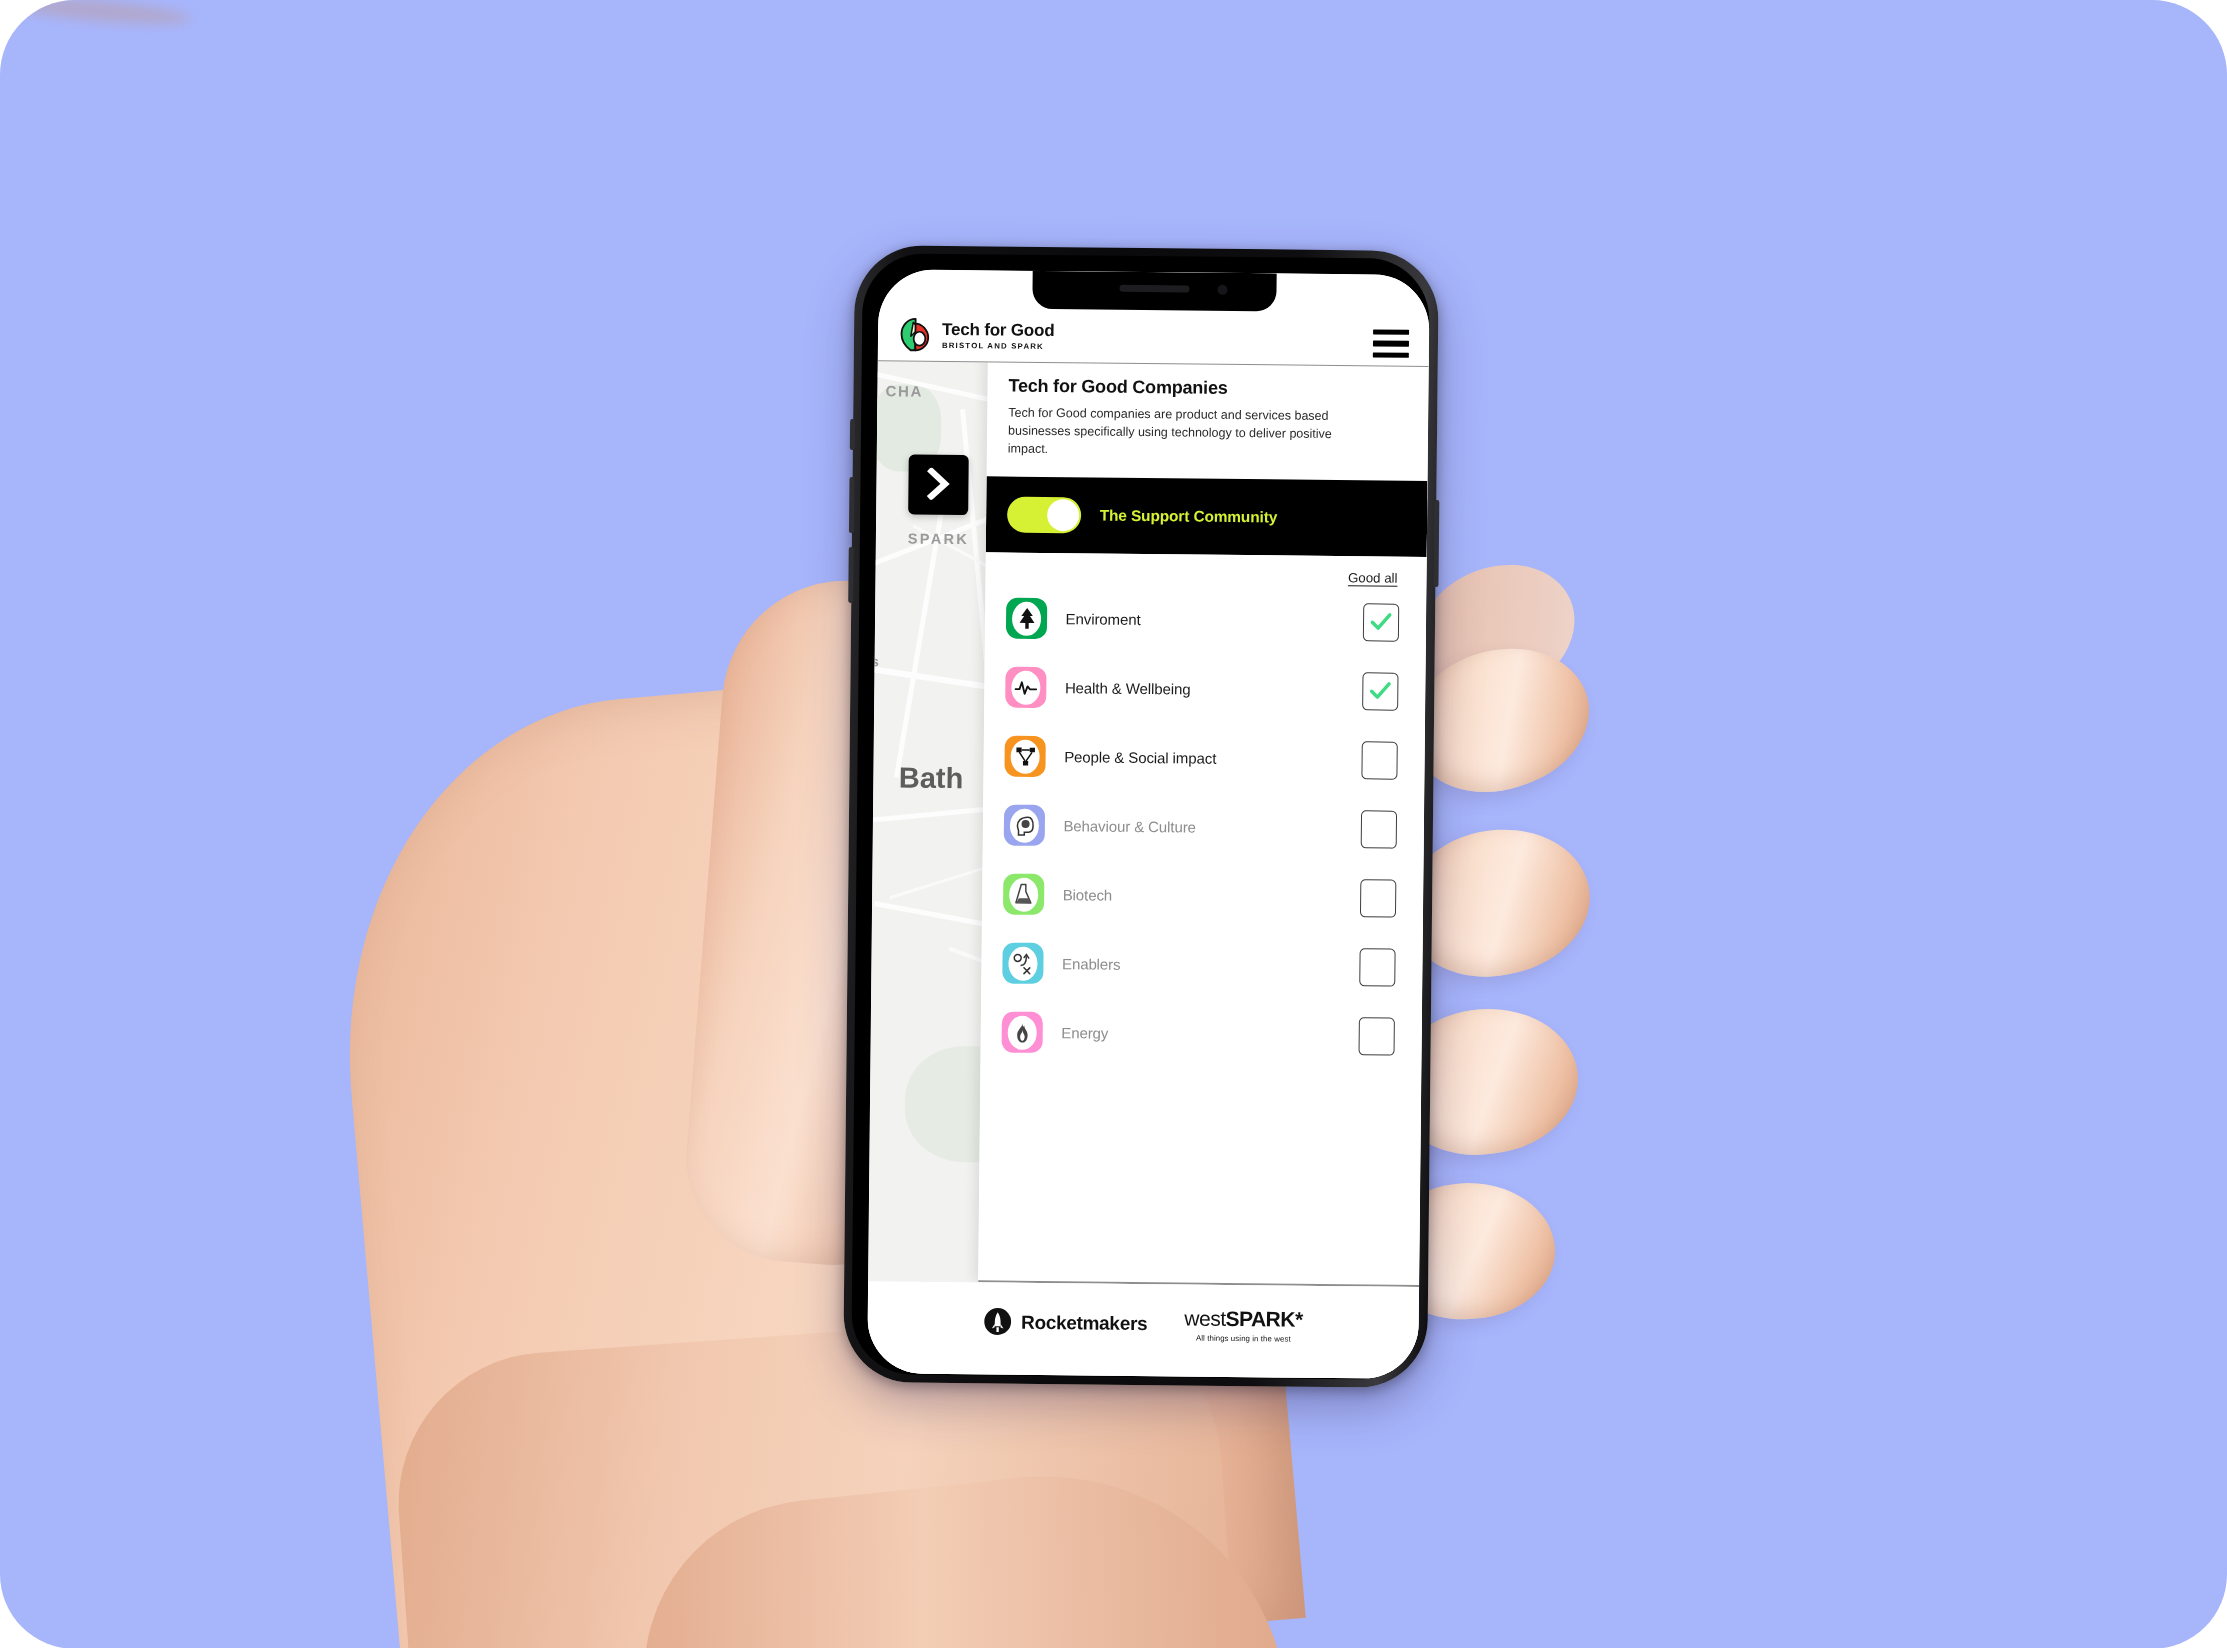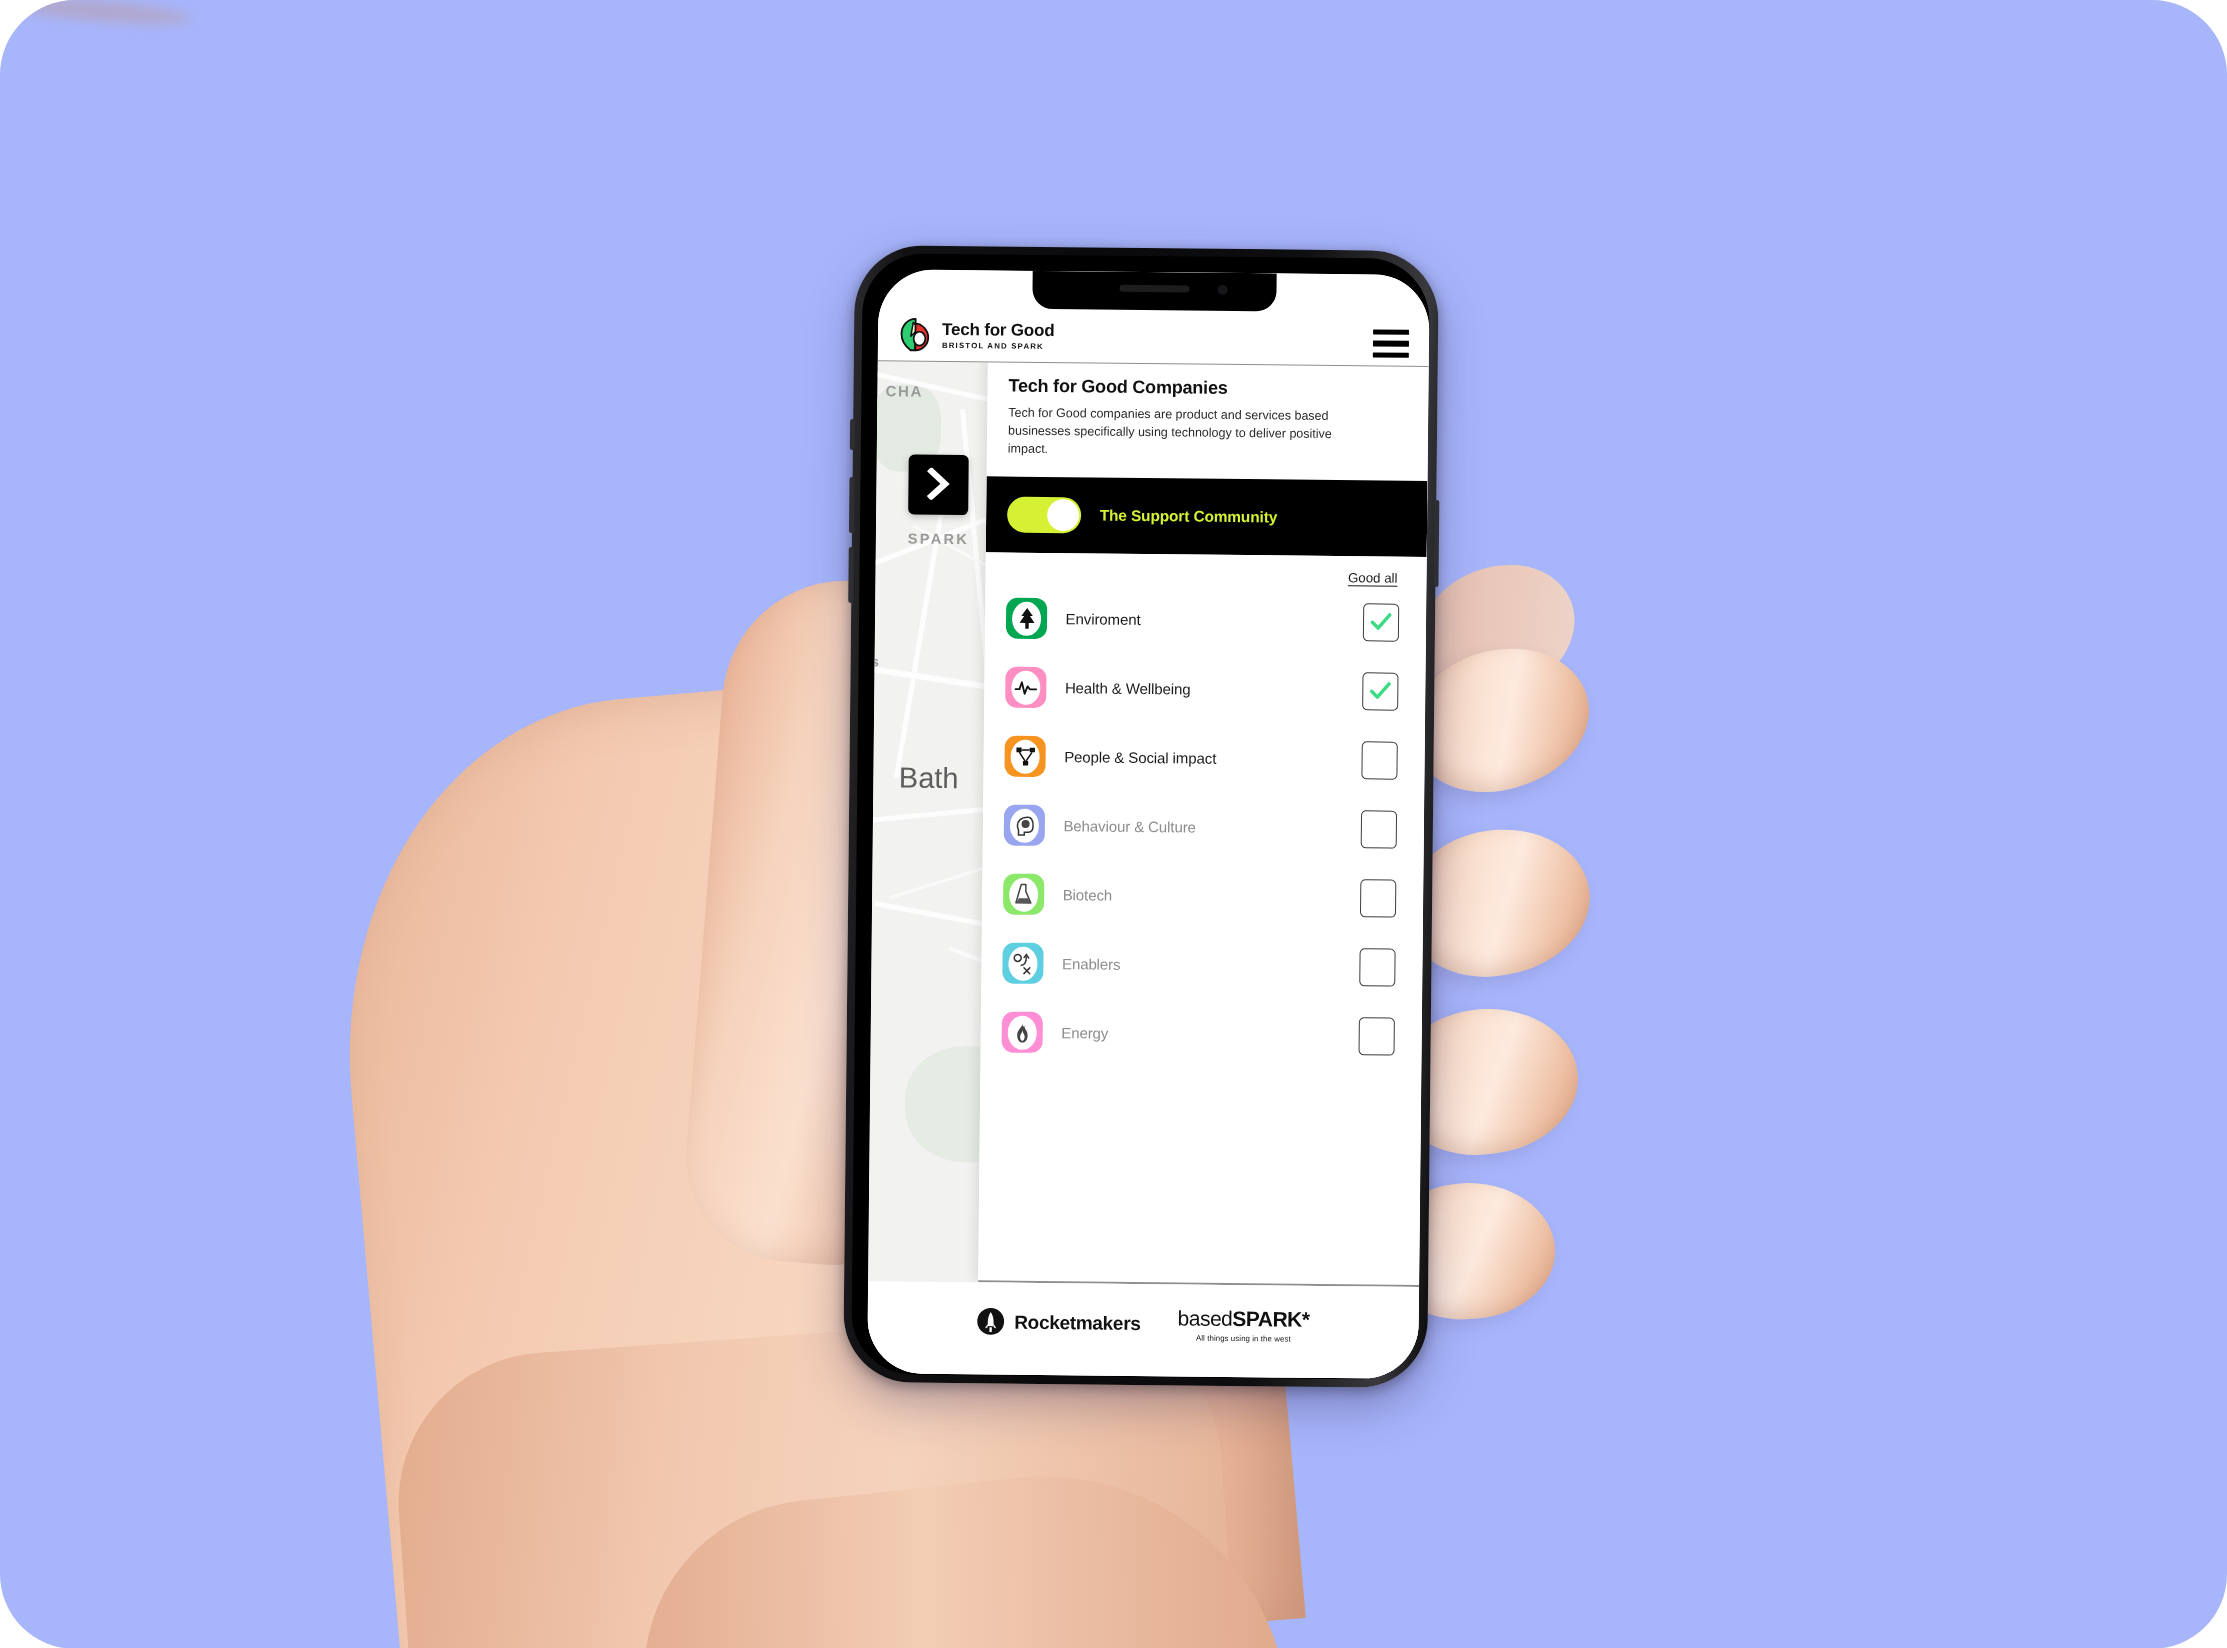--- a/index.html
+++ b/index.html
@@ -141,21 +141,21 @@
     background:#d6dcdb;
     clip-path:polygon(36% 0,62% 0,72% 28%,58% 56%,40% 78%,48% 100%,22% 100%,18% 72%,34% 48%,30% 24%);
     opacity:.95;
   }
   #green1{position:absolute;left:-5.8px;top:23px;width:70px;height:87px;background:#e3eae2;border-radius:40%;}
   #green2{position:absolute;left:35px;top:684px;width:128px;height:116px;background:#e6ebe4;border-radius:46%;}
   .maplabel{position:absolute;color:#9a9a9a;font-weight:700;}
   #lbl-cha{left:8px;top:21px;font-size:15px;letter-spacing:1.7px;}
   #lbl-walcot{left:32px;top:169px;font-size:14.5px;letter-spacing:2.3px;}
   #lbl-s{left:-3.5px;top:292px;font-size:14px;}
-  #lbl-bath{left:25.5px;top:400px;font-size:29px;color:#5d5d5d;font-weight:400;}
+  #lbl-bath{left:25.5px;top:400px;font-size:29px;color:#5d5d5d;font-weight:700;}
   #lbl-wi{left:132px;top:508px;font-size:14px;letter-spacing:1.7px;}
   #lbl-un{left:525px;top:383px;font-size:14px;color:#a5a5a5;}
   #lbl-co{left:525px;top:273px;font-size:12.8px;color:#a5a5a5;}
 
   
   #map-arrow-btn{
     position:absolute;left:32px;top:93px;width:60px;height:60px;
     background:#000;border-radius:5.8px;
     display:flex;align-items:center;justify-content:center;cursor:pointer;
     box-shadow:0 2.3px 7px rgba(0,0,0,.22);z-index:6;
@@ -444,21 +444,21 @@
                 <circle cx="24" cy="24" r="23" fill="#111"></circle>
                 <path d="M24 8 C28 14 29 20 29 26 L29 32 L19 32 L19 26 C19 20 20 14 24 8 Z" fill="#fff"></path>
                 <path d="M19 28 L14 36 L19 34 Z" fill="#fff"></path>
                 <path d="M29 28 L34 36 L29 34 Z" fill="#fff"></path>
                 <rect x="22" y="34" width="4" height="8" fill="#fff"></rect>
               </svg>
             </span>
             <span id="rm-name">Rocketmakers</span>
           </div>
           <div id="ts-logo">
-            <span id="ts-name"><span class="light">based</span><span>SPARK*</span></span>
+            <span id="ts-name"><span class="light">west</span><span>SPARK*</span></span>
             <span id="ts-tag">All things using in the west</span>
           </div>
         </div>
 
         <div id="notch">
           <div id="speaker"></div>
           <div id="frontcam"></div>
         </div>
 
       </div>

